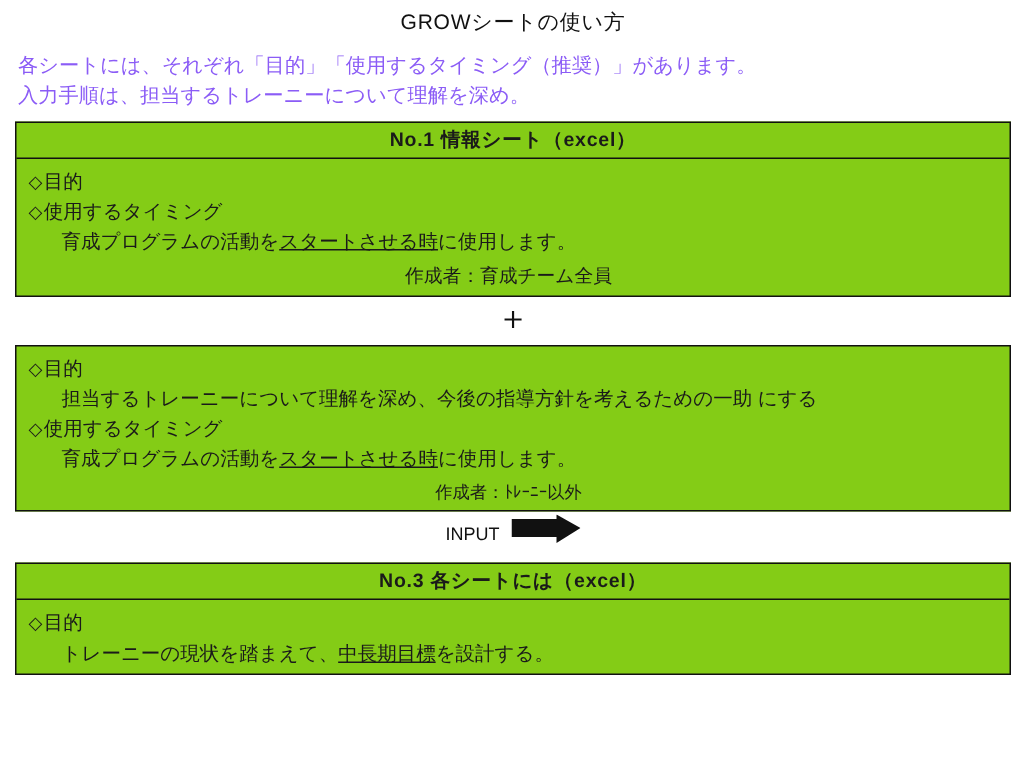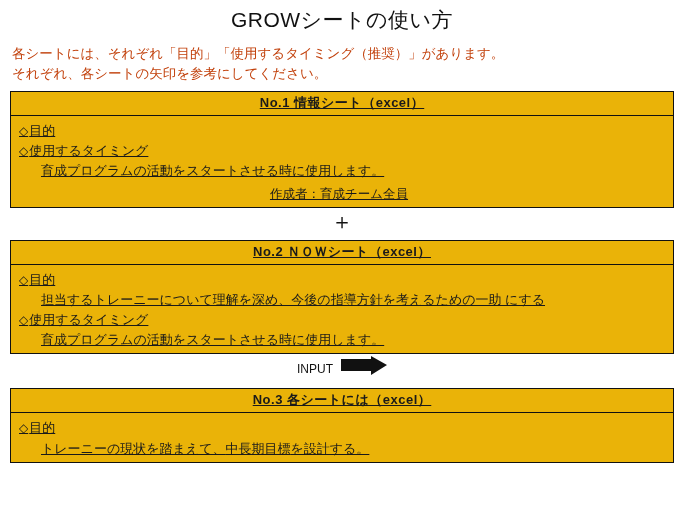--- a/index.html
+++ b/index.html
@@ -17,42 +17,41 @@
   }
   .page {
     width: 684px;
     height: 521px;
     position: relative;
     box-sizing: border-box;
     padding: 0 10px;
   }
   .doc-title {
     text-align: center;
-    font-size: 21px;
+    font-size: 14px;
     letter-spacing: 0.5px;
     margin: 6px 0 10px 0;
     font-weight: 400;
     color: #111;
   }
   .intro {
     font-size: 13.5px;
     line-height: 1.5;
     margin: 0 0 6px 2px;
-    color: #c2410c;
+    color: #8b5cf6;
   }
   .intro div {
     white-space: nowrap;
   }
   .card {
     border: 1.5px solid #111;
     box-sizing: border-box;
     margin: 4px 0 0 0;
     padding: 0;
-    background: #eab308;
-    text-decoration: underline;
+    background: #84cc16;
   }
   .card-header {
     text-align: center;
     font-size: 13px;
     font-weight: bold;
     padding: 2px 0 3px 0;
     border-bottom: 1.2px solid #111;
     letter-spacing: 0.5px;
   }
   .card-body {
@@ -112,21 +111,21 @@
 </style>
 </head>
 <body>
 
 <div class="page">
 
   <h1 class="doc-title">GROWシートの使い方</h1>
 
   <div class="intro">
     <div>各シートには、それぞれ「目的」「使用するタイミング（推奨）」があります。</div>
-    <div>それぞれ、各シートの矢印を参考にしてください。</div>
+    <div>入力手順は、担当するトレーニーについて理解を深め。</div>
   </div>
 
   <div class="card">
     <div class="card-header">No.1 情報シート（excel）</div>
     <div class="card-body">
       <div class="sec-label">
         <span class="diamond">◇</span><span>目的</span>
       </div>
       <div class="sec-label">
         <span class="diamond">◇</span><span>使用するタイミング</span>
@@ -136,31 +135,31 @@
       </div>
     </div>
     <div class="author">作成者：育成チーム全員</div>
   </div>
 
   <div class="connector">
     <span class="plus-sign">＋</span>
   </div>
 
   <div class="card">
-    <div class="card-header">No.2 ＮＯＷシート（excel）</div>
     <div class="card-body">
       <div class="sec-label">
         <span class="diamond">◇</span><span>目的</span>
       </div>
       <div class="sec-line">担当するトレーニーについて理解を深め、今後の指導方針を考えるための一助 にする</div>
       <div class="sec-label">
         <span class="diamond">◇</span><span>使用するタイミング</span>
       </div>
       <div class="sec-line">育成プログラムの活動を<span class="u">スタートさせる時</span>に使用します。</div>
     </div>
+    <div class="author small">作成者：ﾄﾚｰﾆｰ以外</div>
   </div>
 
   <div class="input-row">
     <span class="input-label">INPUT</span>
     <span class="down-arrow">
       <svg width="46" height="22" viewBox="0 0 46 22" xmlns="http://www.w3.org/2000/svg">
         <polygon points="0,3 30,3 30,0 46,9 30,19 30,15 0,15" fill="#111111"></polygon>
       </svg>
     </span>
   </div>

